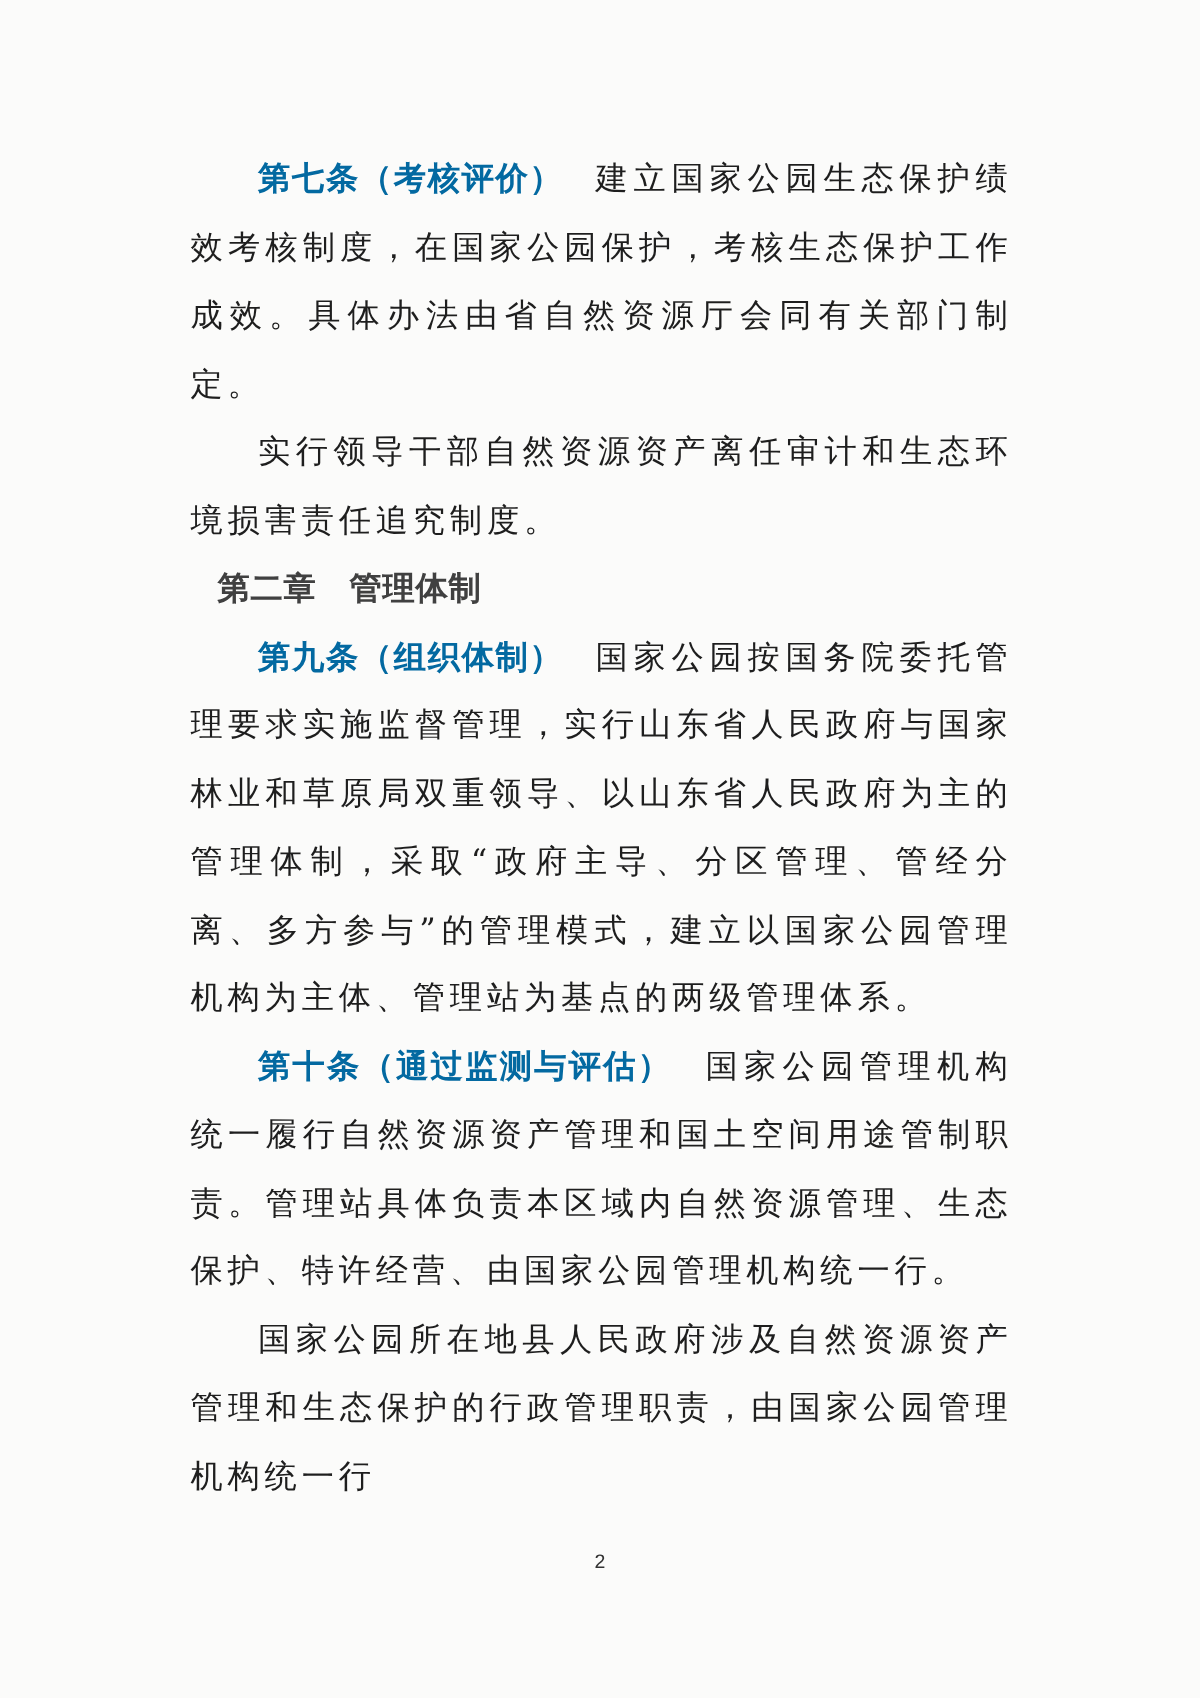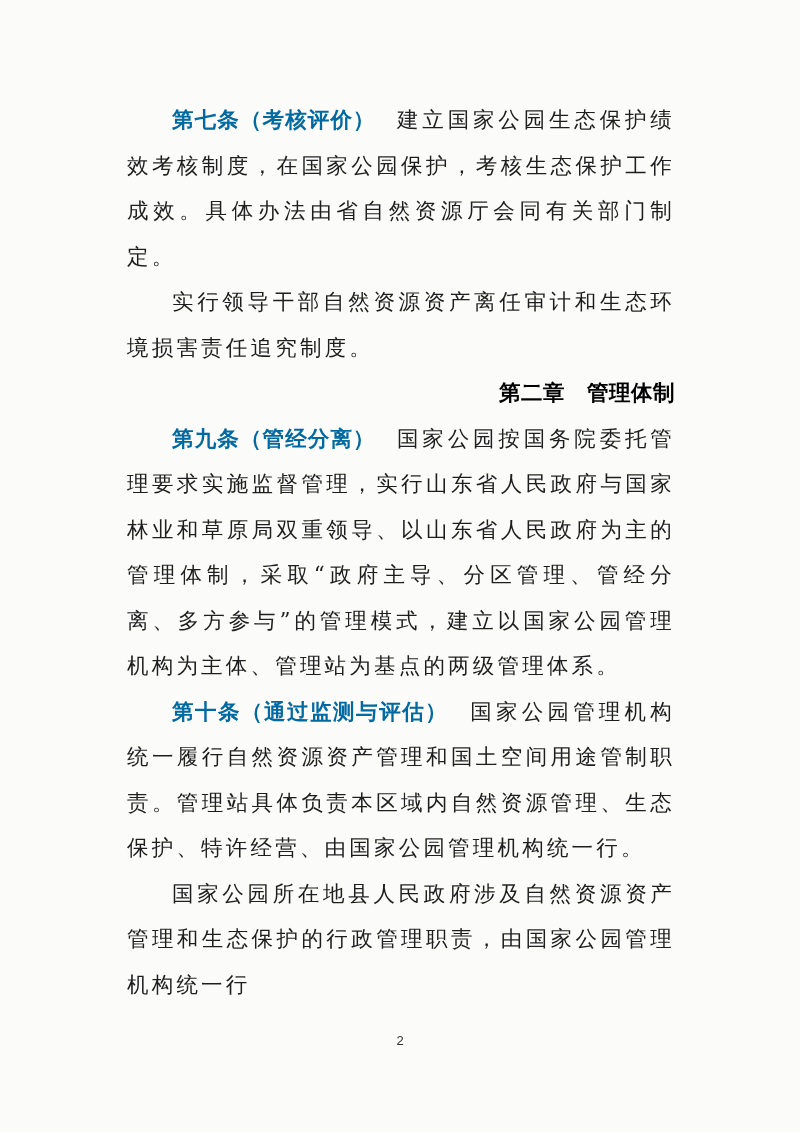--- a/index.html
+++ b/index.html
@@ -30,24 +30,24 @@
       font-family: "DejaVu Sans", "Liberation Sans", sans-serif;
       font-weight: bold;
       letter-spacing: 0.5px;
       color: #0369a1;
     }
     .chapter {
       font-family: "DejaVu Sans", "Liberation Sans", sans-serif;
       font-weight: bold;
       font-size: 21.5px;
       line-height: 45.5px;
-      text-align: right;
+      text-align: left;
       margin: 0;
       letter-spacing: 0.5px;
-      color: #000000;
+      color: #404040;
       padding-left: 18px;
     }
     .chapter .gap { display: inline-block; width: 22px; }
     .page-number {
       position: absolute;
       left: 0; right: 0;
       top: 1033px;
       text-align: center;
       font-family: "Liberation Sans", sans-serif;
       font-size: 13px;
@@ -59,21 +59,21 @@
 
 <div class="page">
 
   <p class="para"><span class="head">第七条（考核评价）</span>&nbsp;&nbsp;<span>建立国家公园生态保护绩效考核制度，在国家公园保护，考核生态保护工作成效。具体办法由省自然资源厅会同有关部门制定。</span></p>
 
   <p class="para">实行领导干部自然资源资产离任审计和生态环境损害责任追究制度。</p>
 
 
   <p class="chapter"><span>第二章</span><span class="gap"></span><span>管理体制</span></p>
 
-  <p class="para"><span class="head">第九条（管经分离）</span>&nbsp;&nbsp;<span>国家公园按国务院委托管理要求实施监督管理，实行山东省人民政府与国家林业和草原局双重领导、以山东省人民政府为主的管理体制，采取“政府主导、分区管理、管经分离、多方参与”的管理模式，建立以国家公园管理机构为主体、管理站为基点的两级管理体系。</span></p>
+  <p class="para"><span class="head">第九条（组织体制）</span>&nbsp;&nbsp;<span>国家公园按国务院委托管理要求实施监督管理，实行山东省人民政府与国家林业和草原局双重领导、以山东省人民政府为主的管理体制，采取“政府主导、分区管理、管经分离、多方参与”的管理模式，建立以国家公园管理机构为主体、管理站为基点的两级管理体系。</span></p>
 
   <p class="para"><span class="head">第十条（通过监测与评估）</span>&nbsp;&nbsp;<span>国家公园管理机构统一履行自然资源资产管理和国土空间用途管制职责。管理站具体负责本区域内自然资源管理、生态保护、特许经营、由国家公园管理机构统一行。</span></p>
 
   <p class="para">国家公园所在地县人民政府涉及自然资源资产管理和生态保护的行政管理职责，由国家公园管理机构统一行</p>
 
 </div>
 
 <div class="page-number">2</div>
 
 </body></html>

